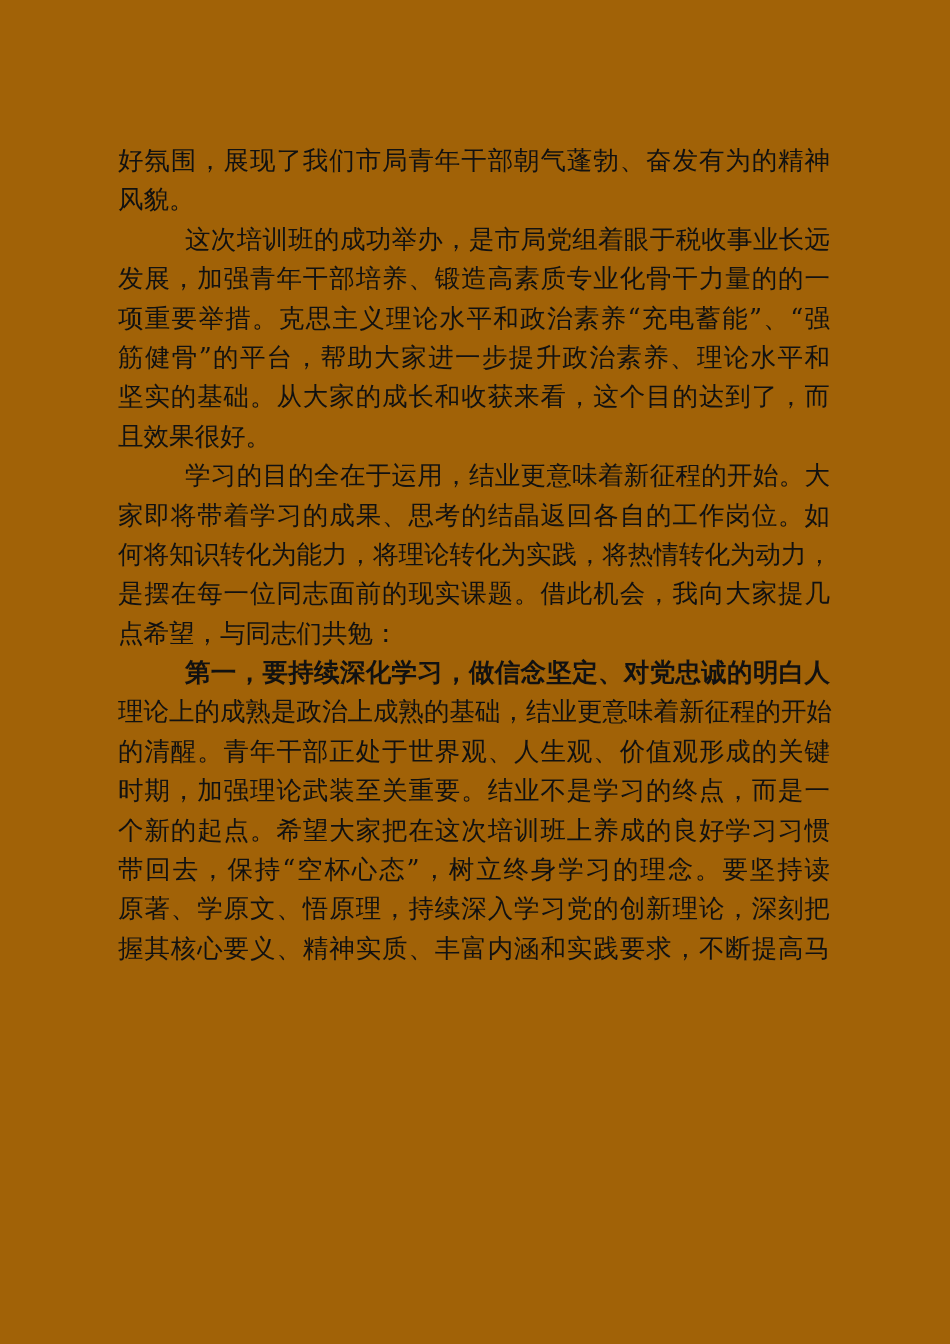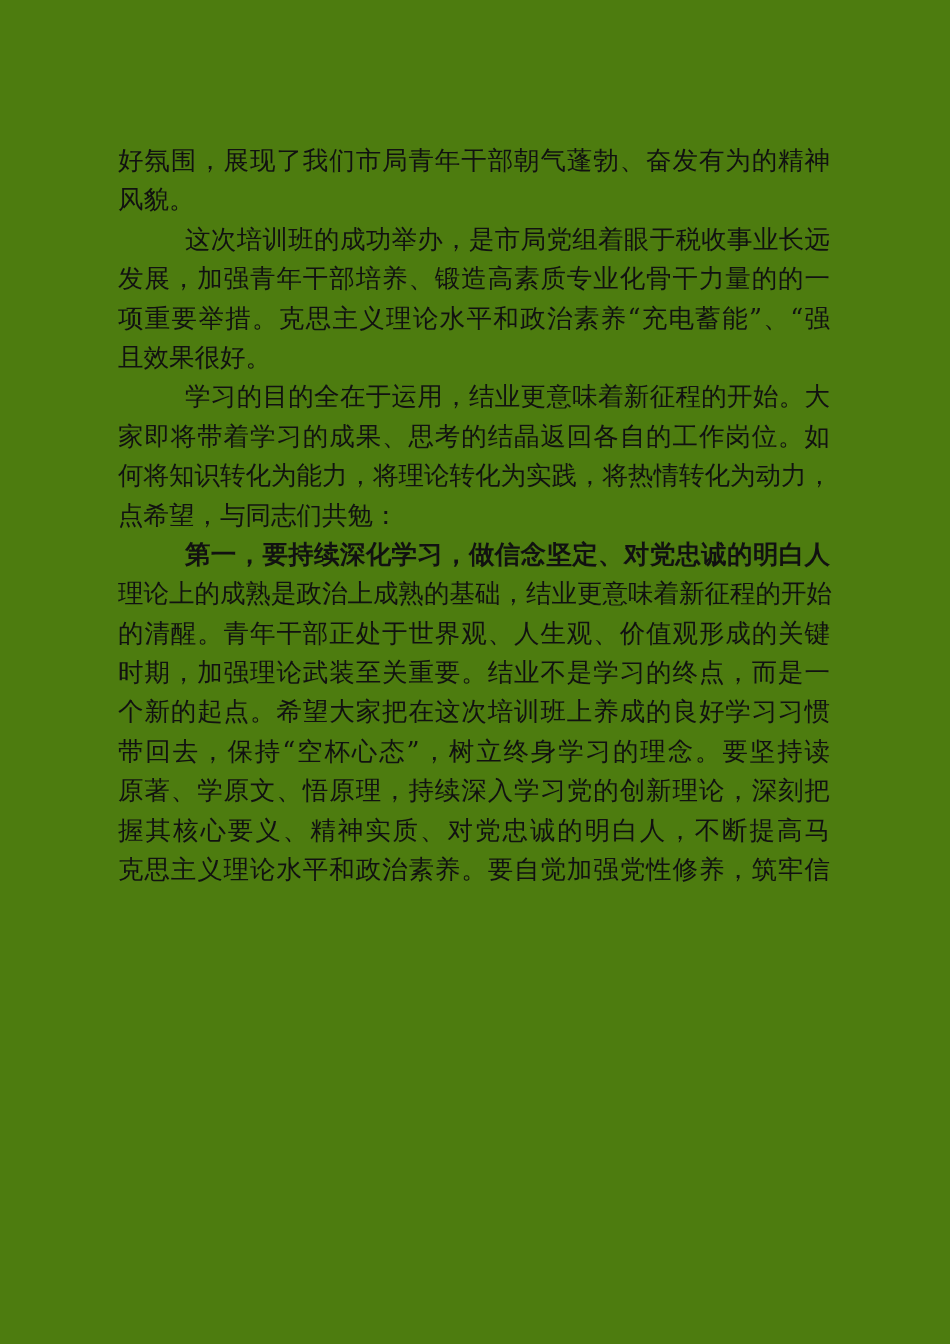--- a/index.html
+++ b/index.html
@@ -12,21 +12,21 @@
       height: 1344px;
       position: relative;
       overflow: hidden;
     }
     .page {
       position: absolute;
       left: 0;
       top: 0;
       width: 950px;
       height: 1344px;
-      background: #4d7c0f;
+      background: #a16207;
     }
     .content {
       position: absolute;
       left: 118px;
       top: 141px;
       width: 712px;
     }
     .line {
       display: block;
       height: 39.4px;
@@ -57,39 +57,41 @@
 
     <div>
       <span class="line">好氛围，展现了我们市局青年干部朝气蓬勃、奋发有为的精神</span>
       <span class="line last">风貌。</span>
     </div>
 
     <div>
       <span class="line indent">这次培训班的成功举办，是市局党组着眼于税收事业长远</span>
       <span class="line">发展，加强青年干部培养、锻造高素质专业化骨干力量的的一</span>
       <span class="line">项重要举措。克思主义理论水平和政治素养“充电蓄能”、“强</span>
+      <span class="line">筋健骨”的平台，帮助大家进一步提升政治素养、理论水平和</span>
+      <span class="line">坚实的基础。从大家的成长和收获来看，这个目的达到了，而</span>
       <span class="line last">且效果很好。</span>
     </div>
 
     <div>
       <span class="line indent">学习的目的全在于运用，结业更意味着新征程的开始。大</span>
       <span class="line">家即将带着学习的成果、思考的结晶返回各自的工作岗位。如</span>
       <span class="line">何将知识转化为能力，将理论转化为实践，将热情转化为动力，</span>
+      <span class="line">是摆在每一位同志面前的现实课题。借此机会，我向大家提几</span>
       <span class="line last">点希望，与同志们共勉：</span>
     </div>
 
     <div>
       <span class="line indent bold">第一，要持续深化学习，做信念坚定、对党忠诚的明白人</span>
     </div>
 
     <div>
       <span class="line">理论上的成熟是政治上成熟的基础，结业更意味着新征程的开始</span>
       <span class="line">的清醒。青年干部正处于世界观、人生观、价值观形成的关键</span>
       <span class="line">时期，加强理论武装至关重要。结业不是学习的终点，而是一</span>
       <span class="line">个新的起点。希望大家把在这次培训班上养成的良好学习习惯</span>
       <span class="line">带回去，保持“空杯心态”，树立终身学习的理念。要坚持读</span>
       <span class="line">原著、学原文、悟原理，持续深入学习党的创新理论，深刻把</span>
-      <span class="line">握其核心要义、精神实质、对党忠诚的明白人，不断提高马</span>
-      <span class="line">克思主义理论水平和政治素养。要自觉加强党性修养，筑牢信</span>
+      <span class="line">握其核心要义、精神实质、丰富内涵和实践要求，不断提高马</span>
     </div>
 
   </div>
 </div>
 
 </body></html>

